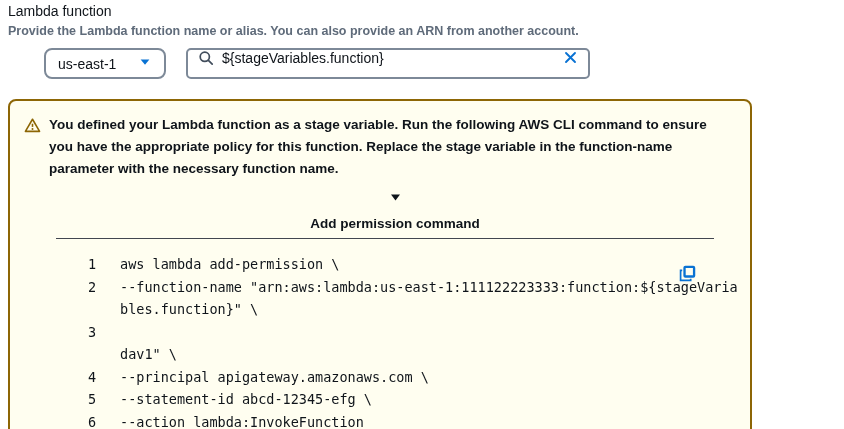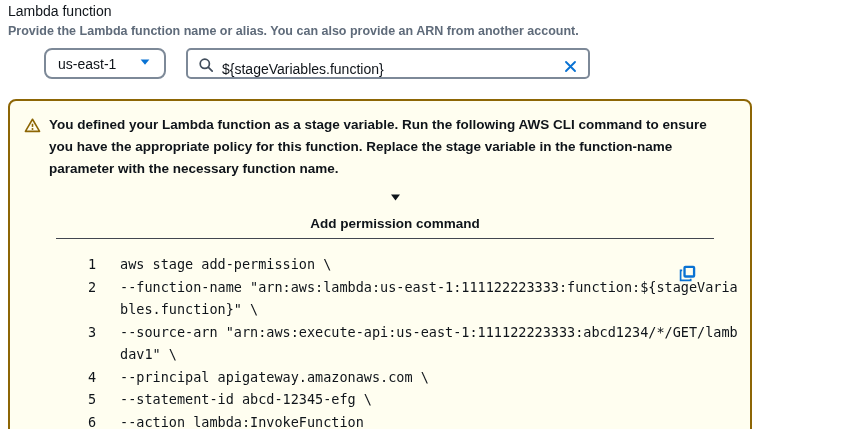--- a/index.html
+++ b/index.html
@@ -31,21 +31,21 @@
   .region-select{
     width:122px;height:31px;
     border:2px solid var(--input-border);border-radius:8px;
     background:#fff;display:flex;align-items:center;justify-content:space-between;
     padding:0 12px;cursor:pointer;
   }
   .region-select .val{font-size:14px;color:var(--text-dark);}
   .search-box{
     width:404px;height:31px;
     border:2px solid var(--input-border);border-radius:5px;
-    background:#fff;display:flex;align-items:flex-end;gap:8px;
+    background:#fff;display:flex;align-items:flex-start;gap:8px;
     padding:0 10px;
   }
   .search-box input{
     flex:1;border:none;outline:none;background:transparent;
     font-size:14px;color:var(--text-dark);
     font-family:"Liberation Sans","DejaVu Sans",sans-serif;
   }
   .icon-btn{background:none;border:none;cursor:pointer;display:flex;align-items:center;padding:0;}
 
   
@@ -142,33 +142,32 @@
           </svg>
       </span>
       <span class="expander-label">Add permission command</span>
     </div>
 
     <div class="divider"></div>
 
     <div class="code-wrap">
       <div class="code-row">
           <span class="ln">1</span>
-          <span class="lc">aws stage add-permission \</span>
+          <span class="lc">aws lambda add-permission \</span>
         </div>
       <div class="code-row">
           <span class="ln">2</span>
           <span class="lc">--function-name "arn:aws:lambda:us-east-1:111122223333:function:${stageVaria</span>
         </div>
       <div class="code-row">
           <span class="ln"></span>
           <span class="lc">bles.function}" \</span>
         </div>
       <div class="code-row">
           <span class="ln">3</span>
-          <span class="lc">--source-arn "arn:aws:execute-api:us-east-1:111122223333:abcd1234/*/GET/lamb</span>
         </div>
       <div class="code-row">
           <span class="ln"></span>
           <span class="lc">dav1" \</span>
         </div>
       <div class="code-row">
           <span class="ln">4</span>
           <span class="lc">--principal apigateway.amazonaws.com \</span>
         </div>
       <div class="code-row">

